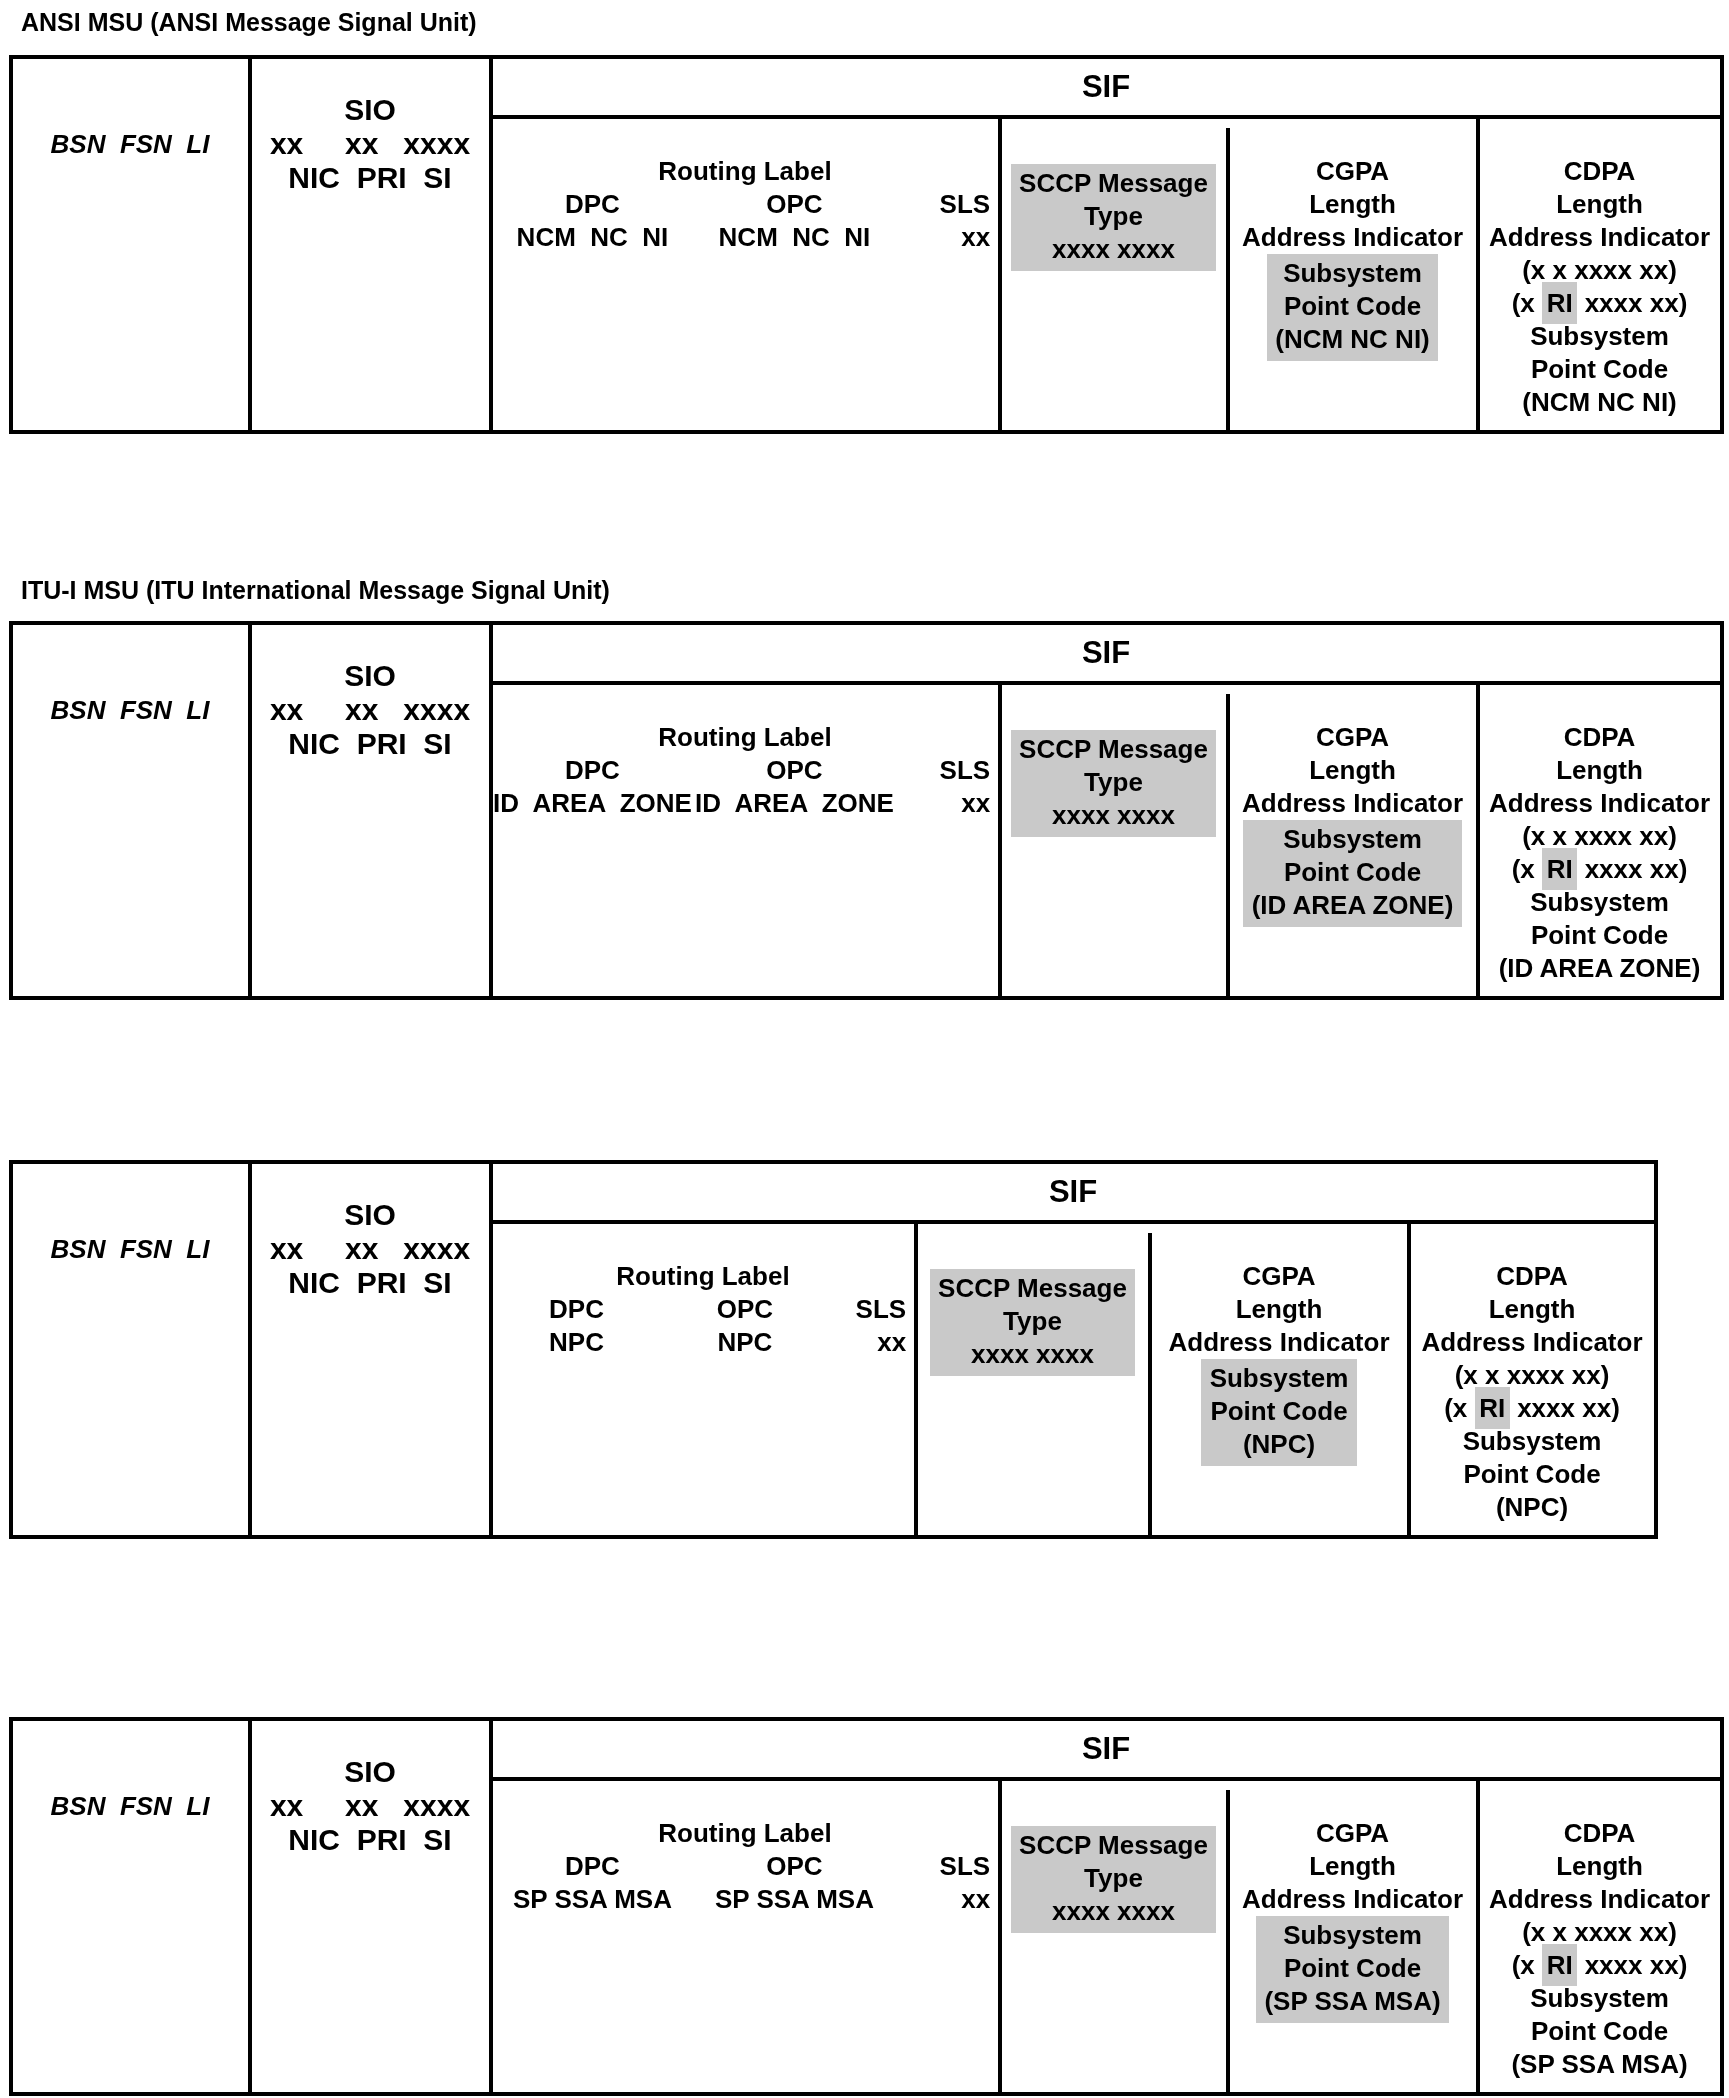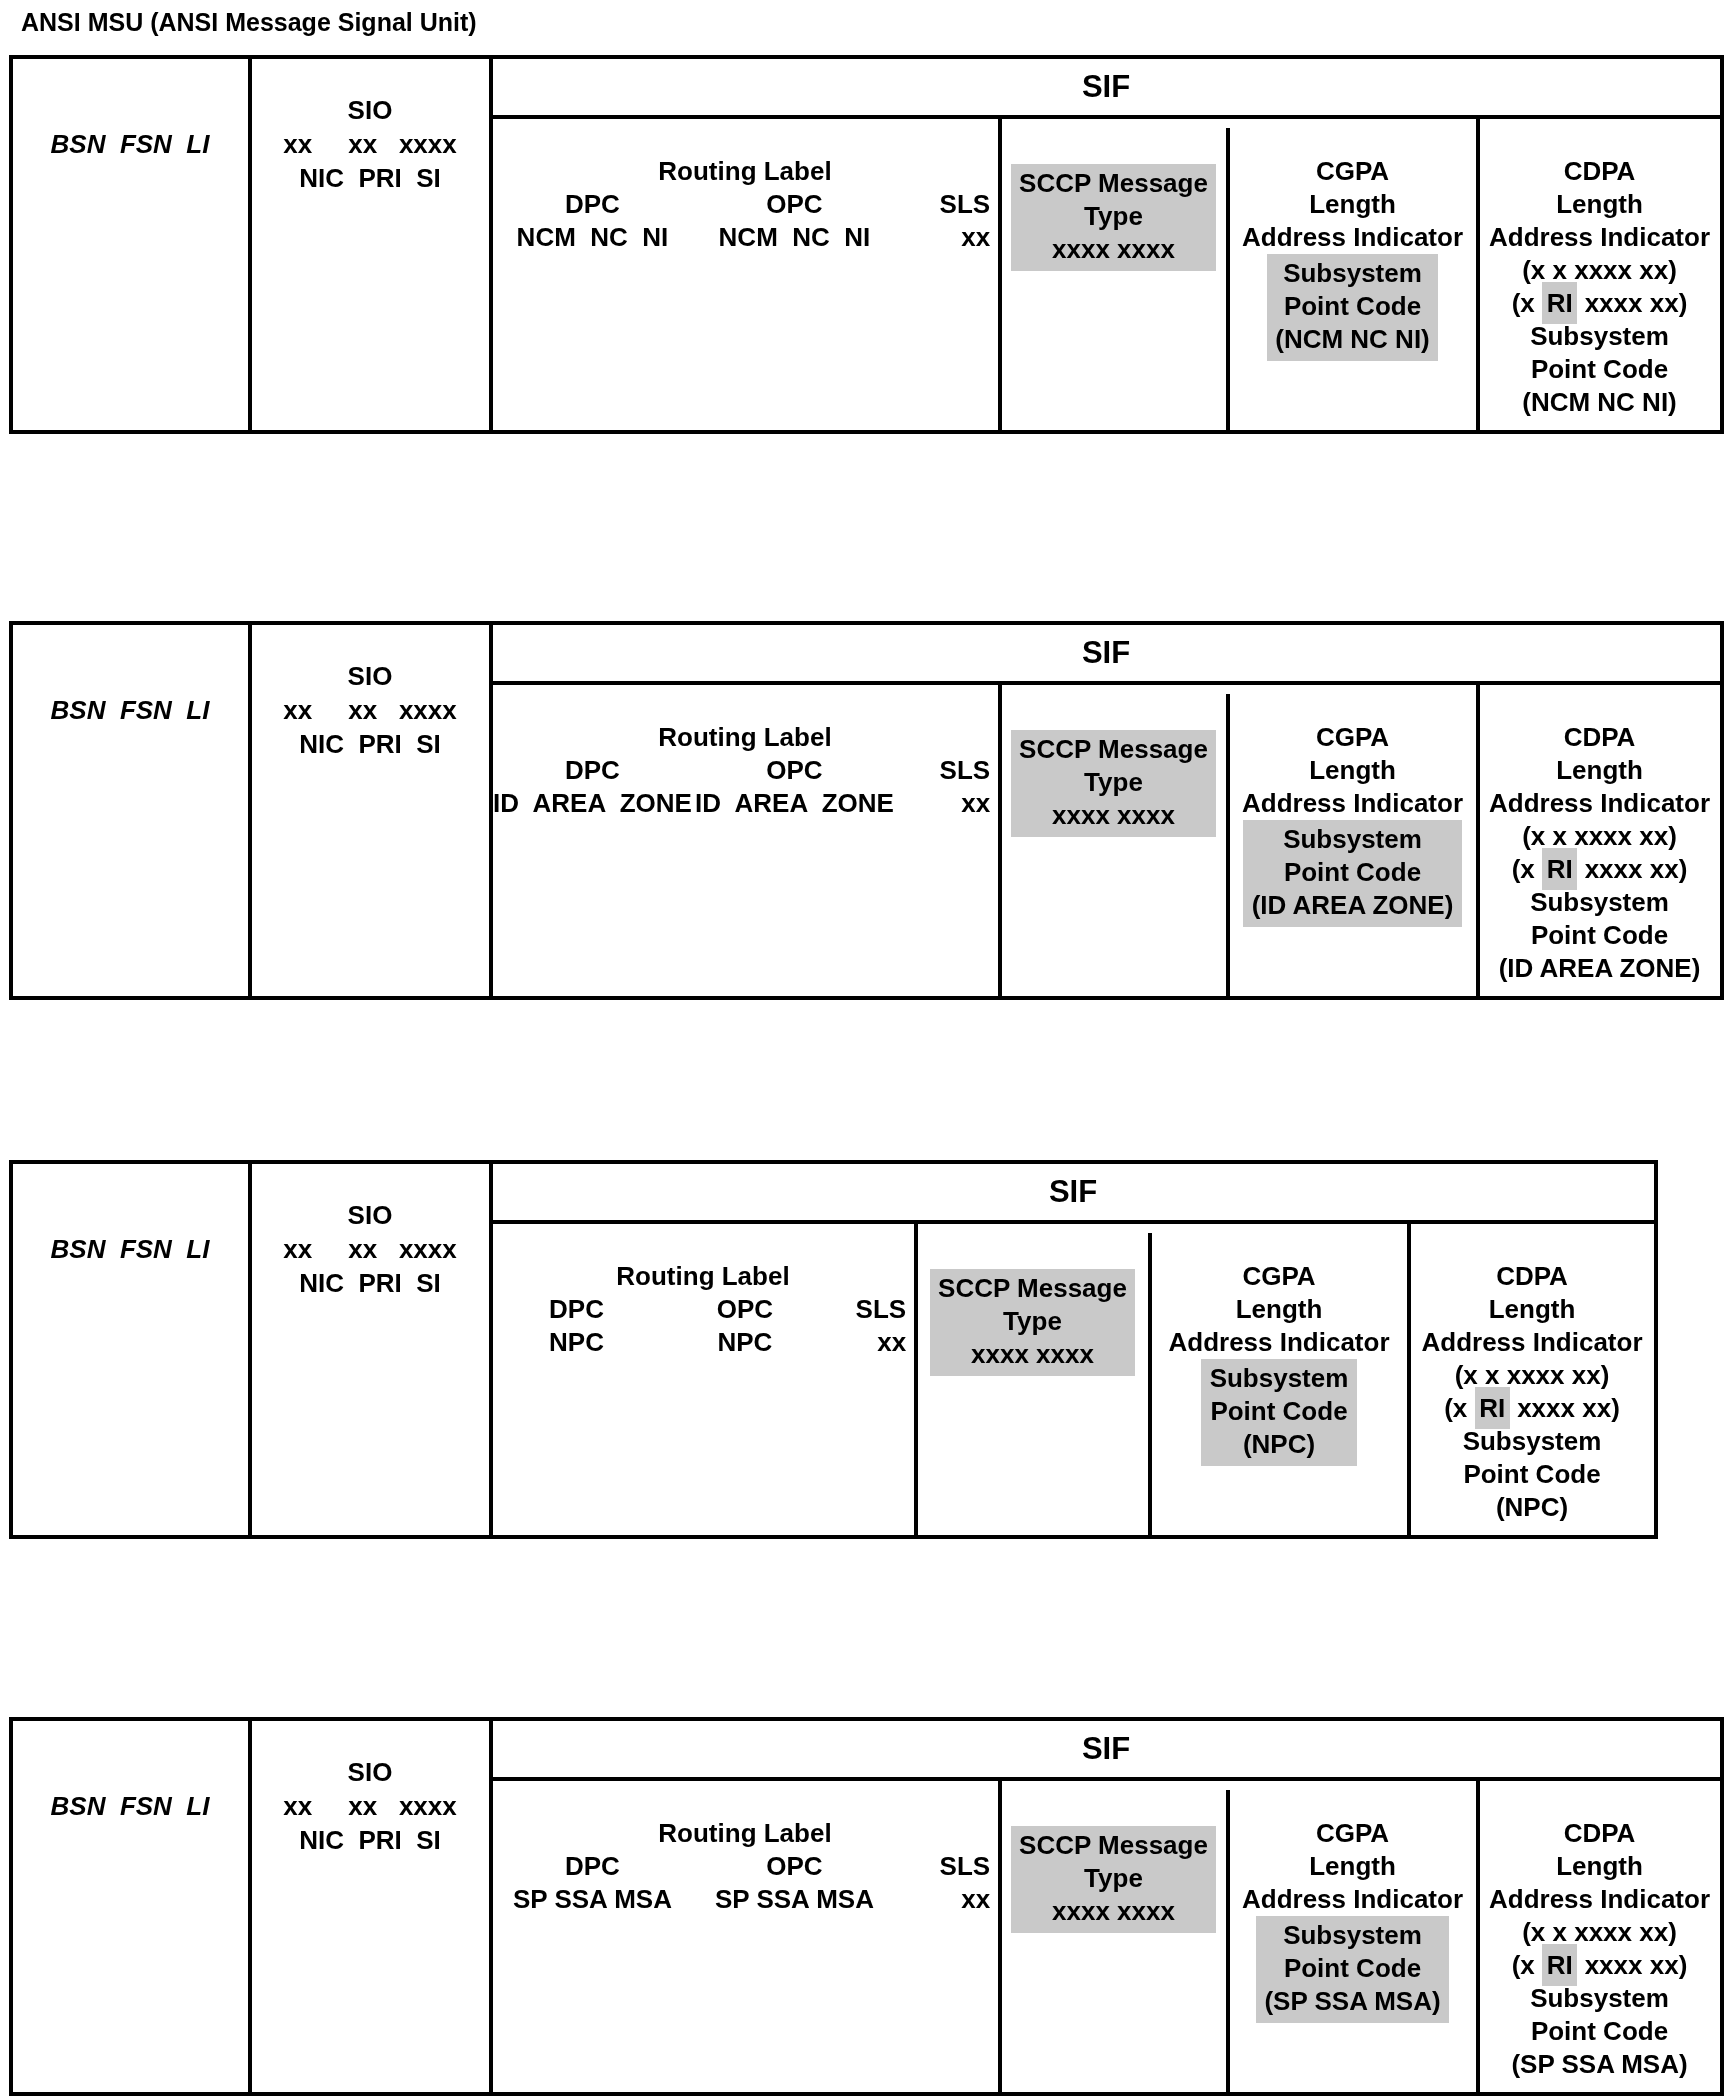--- a/index.html
+++ b/index.html
@@ -38,21 +38,21 @@
   .c-bsn{
     width:239px;border-right:4.7px solid #000;
     display:flex;justify-content:center;align-items:flex-start;
     padding-top:69px;
     font-size:26px;line-height:33px;font-style:italic;
   }
   .c-sio{
     width:241px;border-right:4.7px solid #000;
     display:flex;flex-direction:column;align-items:center;
     padding-top:34px;
-    font-size:26px;line-height:34px;
+    font-size:30px;line-height:34px;
   }
   .c-sif{flex:1;display:flex;flex-direction:column;min-width:0;}
   .sif-head{
     height:60px;border-bottom:4.7px solid #000;box-sizing:border-box;
     display:flex;align-items:center;justify-content:center;
     font-size:31px;
   }
   .sif-body{flex:1;display:flex;min-width:0;}
   .scell{
     display:flex;flex-direction:column;align-items:center;
@@ -143,20 +143,21 @@
           <span class="ln">(x x xxxx xx)</span>
           <span class="ln"><span class="ln">(x </span><span class="ri-hl ln">RI</span><span class="ln"> xxxx xx)</span></span>
           <span class="ln">Subsystem</span>
           <span class="ln">Point Code</span>
           <span class="ln">(NCM NC NI)</span>
         </div>
       </div>
     </div>
   </div>
 
+  <div class="msu-title ttl2">ITU-I MSU (ITU International Message Signal Unit)</div>
   <div class="msu t2">
     <div class="cell c-bsn">
         <span class="ln">BSN  FSN  LI</span>
       </div>
     <div class="cell c-sio">
       <span class="ln">SIO</span>
       <span class="ln">xx     xx   xxxx</span>
       <span class="ln">NIC  PRI  SI</span>
     </div>
     <div class="cell c-sif">

